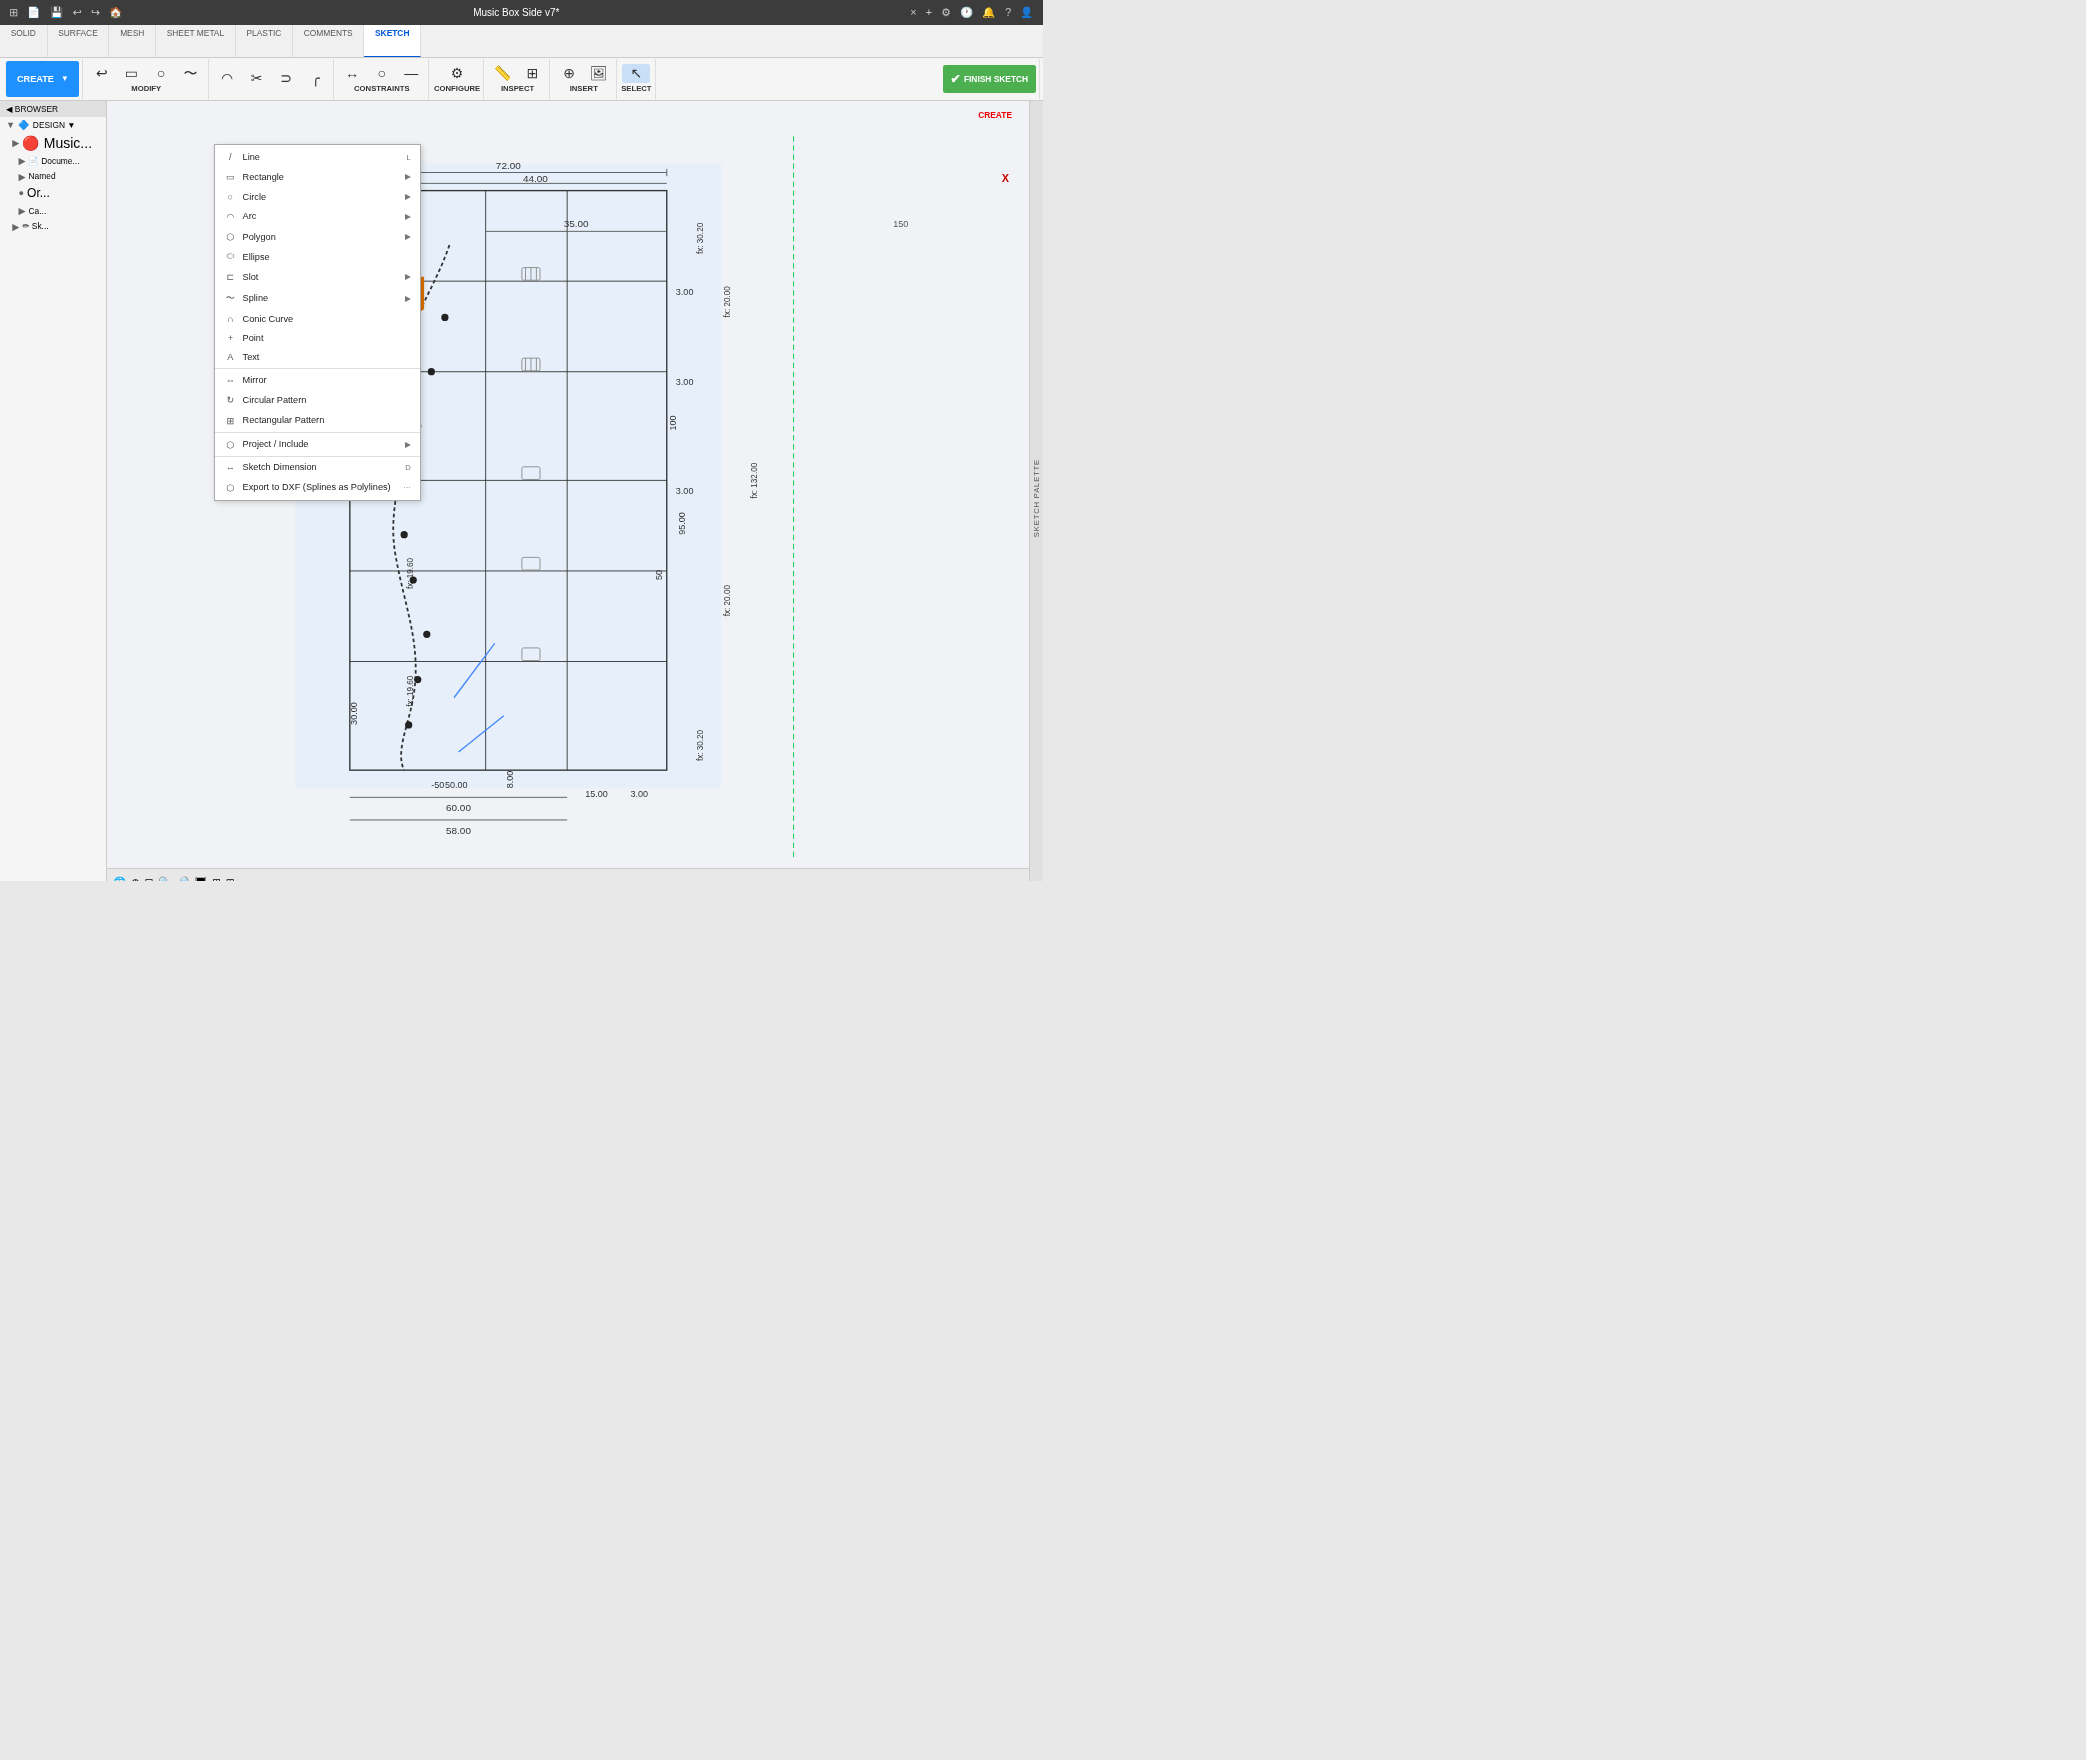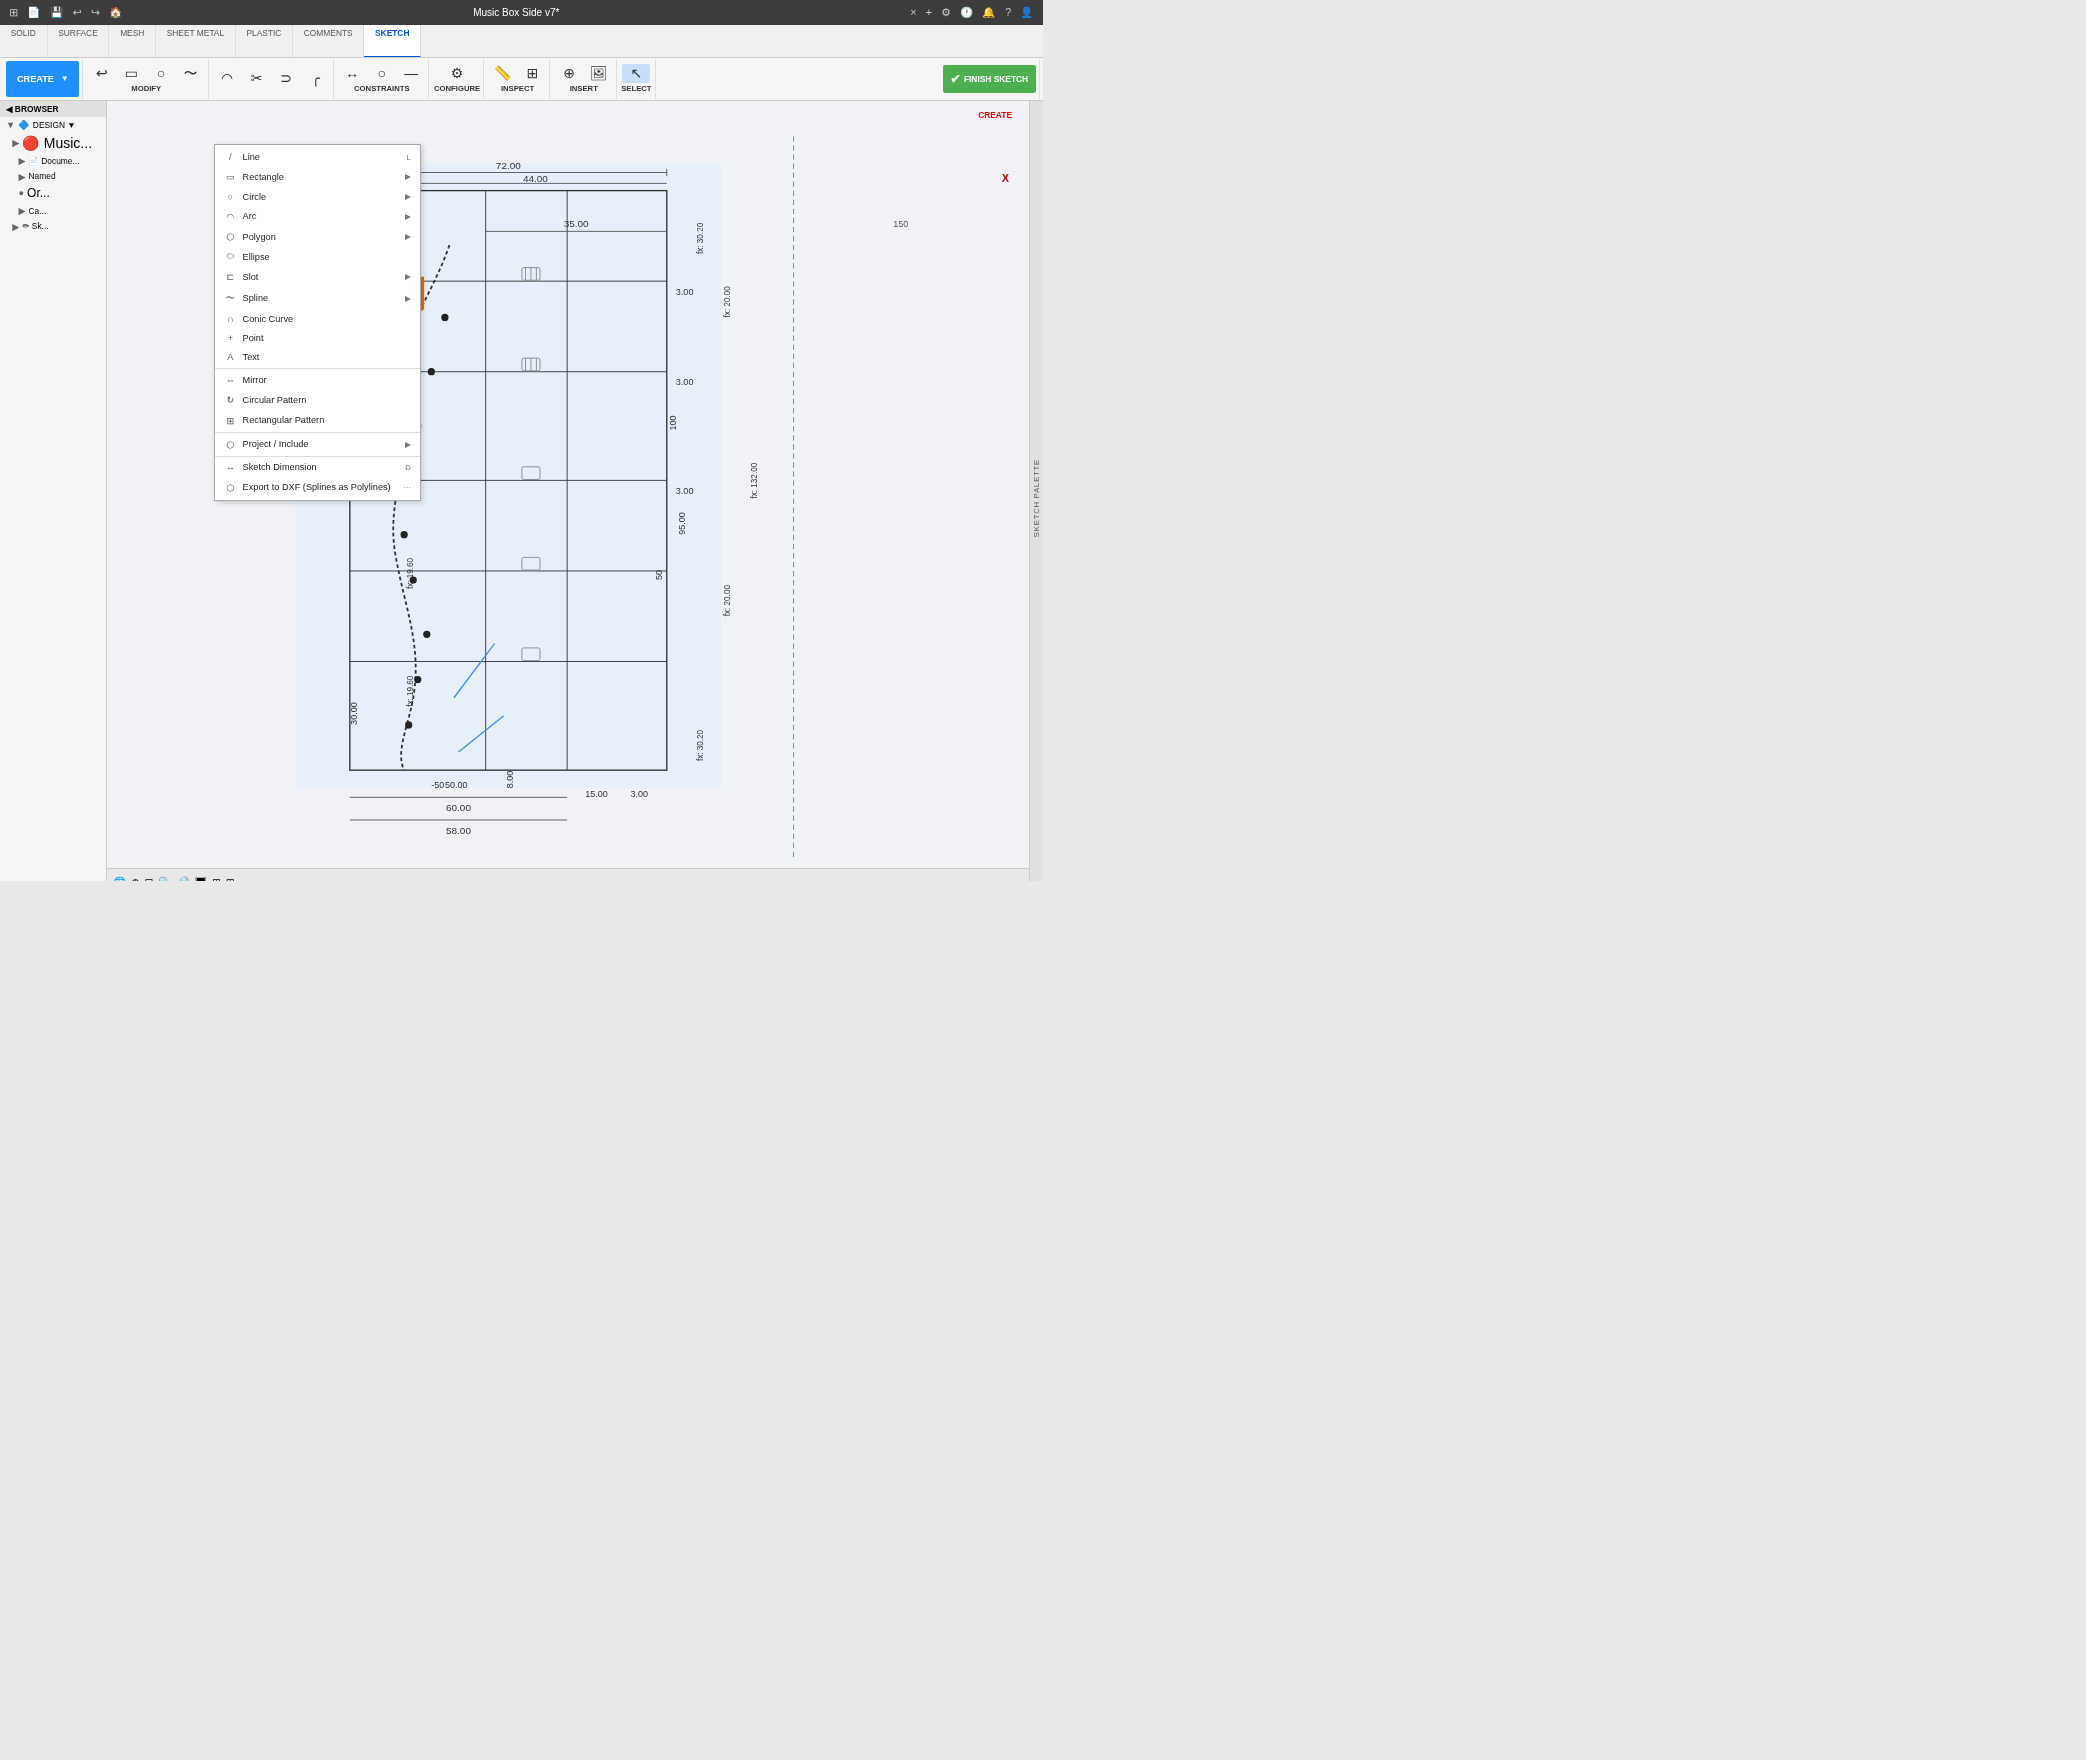--- a/index.html
+++ b/index.html
@@ -34,21 +34,21 @@
     .create-btn {
       background: #1e90ff; color: #fff; border: none; border-radius: 2.3px; padding: 3.8px 10.7px; font-size: 9.2px; font-weight: bold; cursor: pointer; display: flex; align-items: center; gap: 7px; height: 36px;
     }
     .create-btn .arrow { font-size: 7.7px; }
 
     
     #main { display: flex; height: calc(100% - 86px); }
 
     
     #sidebar { width: 107px; background: #f5f5f5; border-right: 0.8px solid #ccc; display: flex; flex-direction: column; overflow: hidden; }
-    #browser-header { background: #e0e0e0; padding: 3.1px 6.1px; font-size: 8.4px; font-weight: bold; display: flex; justify-content: space-between; }
+    #browser-header { background: #e0e0e0; padding: 3.1px 6.1px; font-size: 8.4px; font-weight: normal; display: flex; justify-content: space-between; }
     .browser-item { padding: 2.3px 6.1px; font-size: 8.4px; display: flex; align-items: center; gap: 3.1px; cursor: pointer; }
     .bi-icon { font-size: 9.2px; color: #666; }
 
     
     #canvas { flex: 1; background: #f0f2f5; position: relative; overflow: hidden; }
 
     
     #dropdown-menu {
       position: absolute; left: 107px; top: 43px; background: #fff; border: 0.8px solid #aaa; box-shadow: 1.5px 1.5px 6.1px rgba(0,0,0,0.2); width: 207px; z-index: 100; padding: 3.1px 0;
     }

